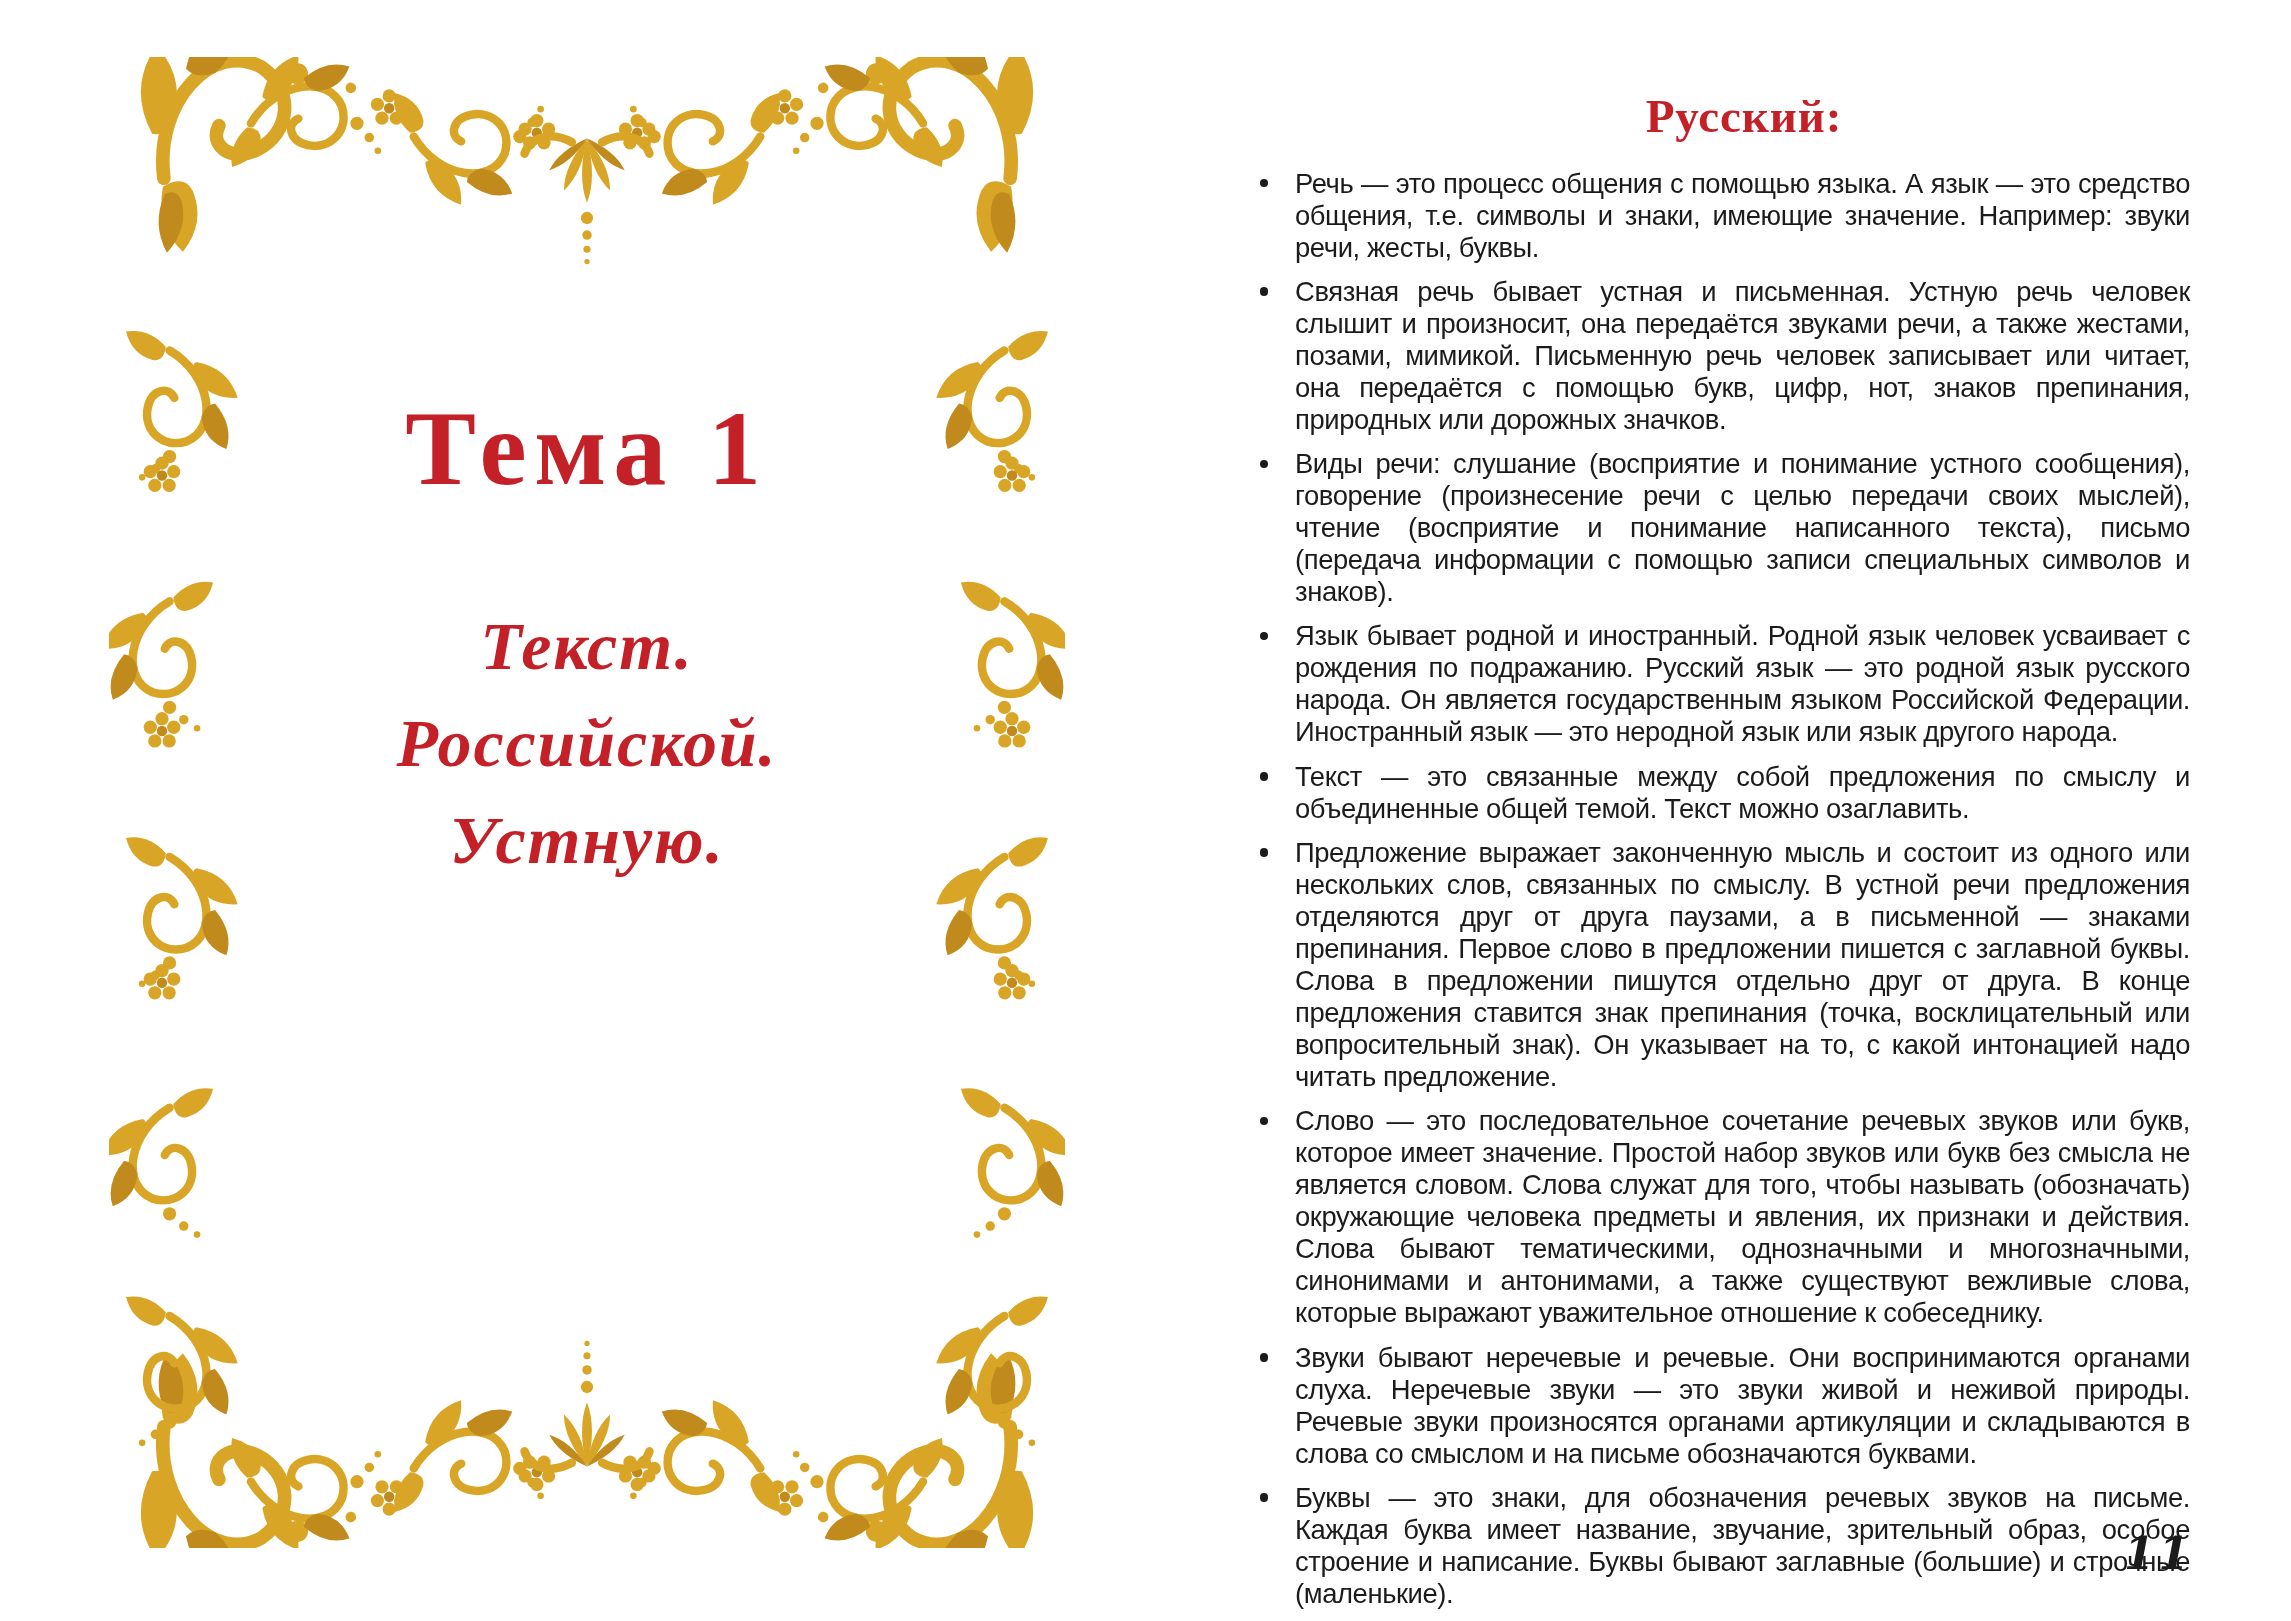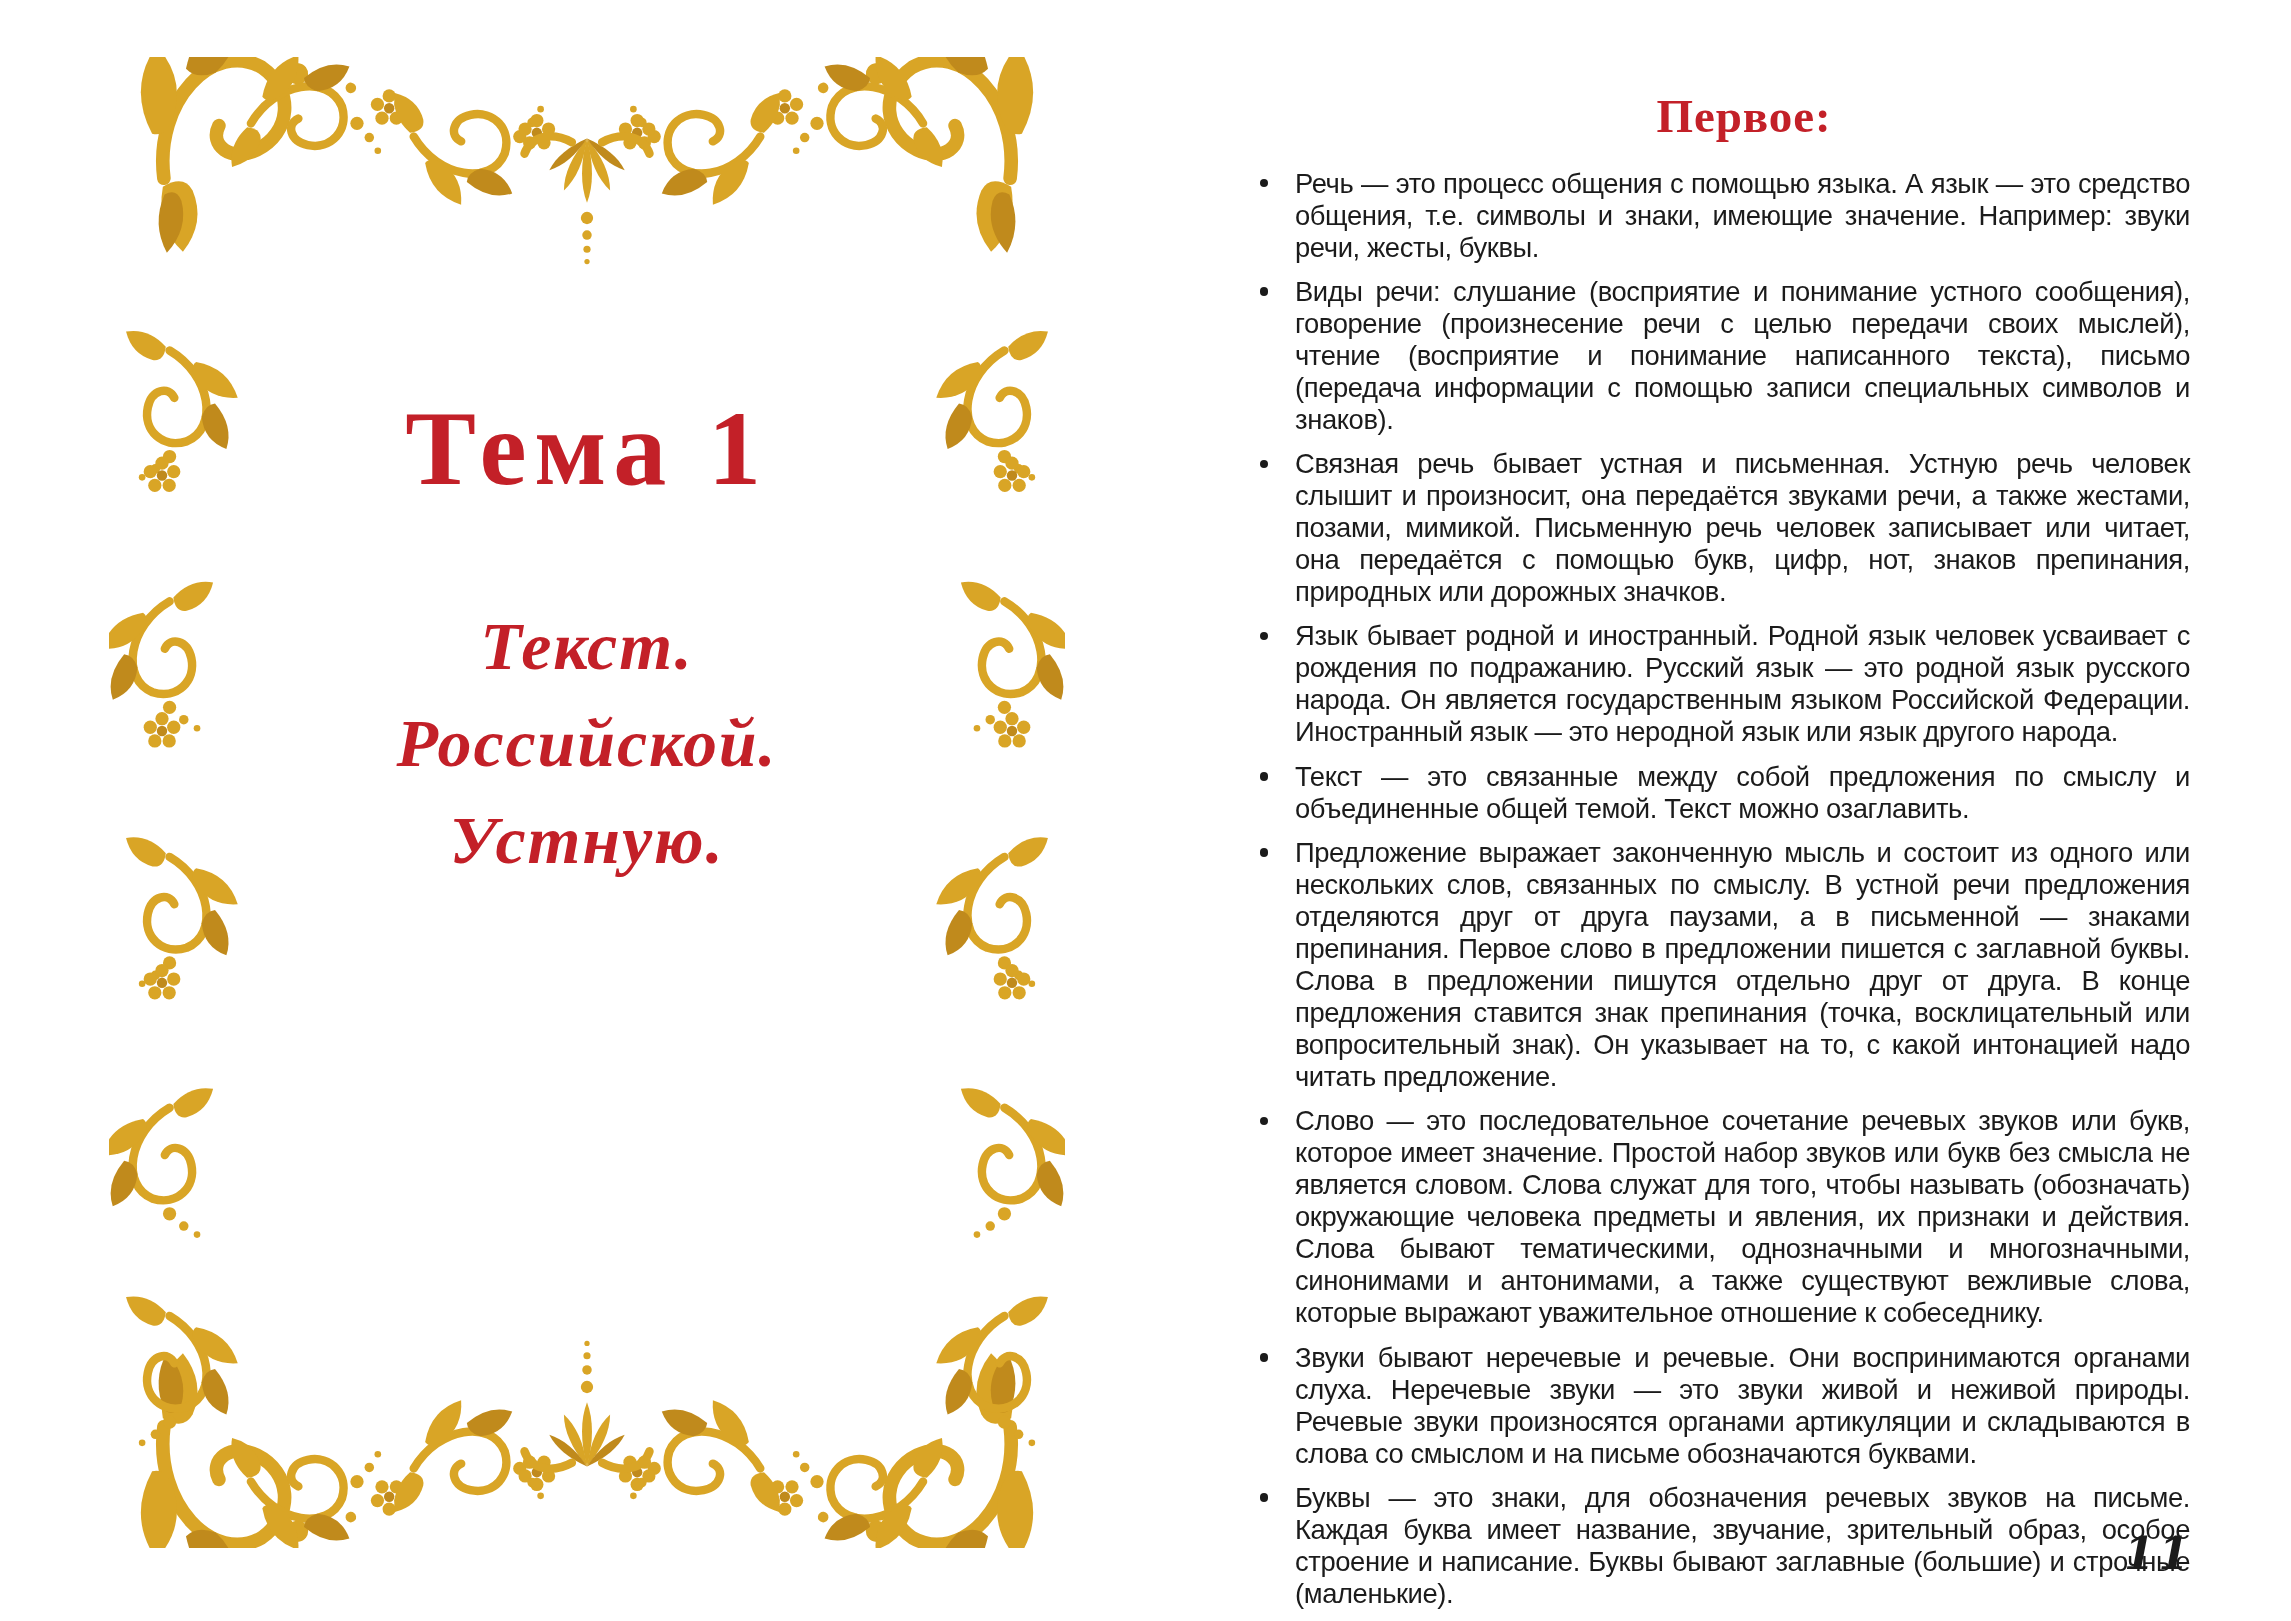--- a/index.html
+++ b/index.html
@@ -125,25 +125,25 @@
       <div class="theme-title">Тема 1</div>
       <div class="theme-subtitle">
         <div>Текст.</div>
         <div>Российской.</div>
         <div>Устную.</div>
       </div>
     </div>
   </div>
 
   <div class="right-page">
-    <h1 class="rules-heading">Первое:</h1>
+    <h1 class="rules-heading">Русский:</h1>
     <ul class="rules-list">
       <li>Речь — это процесс общения с помощью языка. А язык — это средство общения, т.е. символы и знаки, имеющие значение. Например: звуки речи, жесты, буквы.</li>
+      <li>Связная речь бывает устная и письменная. Устную речь человек слышит и произносит, она передаётся звуками речи, а также жестами, позами, мимикой. Письменную речь человек записывает или читает, она передаётся с помощью букв, цифр, нот, знаков препинания, природных или дорожных значков.</li>
       <li>Виды речи: слушание (восприятие и понимание устного сообщения), говорение (произнесение речи с целью передачи своих мыслей), чтение (восприятие и понимание написанного текста), письмо (передача информации с помощью записи специальных символов и знаков).</li>
-      <li>Связная речь бывает устная и письменная. Устную речь человек слышит и произносит, она передаётся звуками речи, а также жестами, позами, мимикой. Письменную речь человек записывает или читает, она передаётся с помощью букв, цифр, нот, знаков препинания, природных или дорожных значков.</li>
       <li>Язык бывает родной и иностранный. Родной язык человек усваивает с рождения по подражанию. Русский язык — это родной язык русского народа. Он является государственным языком Российской Федерации. Иностранный язык — это неродной язык или язык другого народа.</li>
       <li>Текст — это связанные между собой предложения по смыслу и объединенные общей темой. Текст можно озаглавить.</li>
       <li>Предложение выражает законченную мысль и состоит из одного или нескольких слов, связанных по смыслу. В устной речи предложения отделяются друг от друга паузами, а в письменной — знаками препинания. Первое слово в предложении пишется с заглавной буквы. Слова в предложении пишутся отдельно друг от друга. В конце предложения ставится знак препинания (точка, восклицательный или вопросительный знак). Он указывает на то, с какой интонацией надо читать предложение.</li>
       <li>Слово — это последовательное сочетание речевых звуков или букв, которое имеет значение. Простой набор звуков или букв без смысла не является словом. Слова служат для того, чтобы называть (обозначать) окружающие человека предметы и явления, их признаки и действия. Слова бывают тематическими, однозначными и многозначными, синонимами и антонимами, а также существуют вежливые слова, которые выражают уважительное отношение к собеседнику.</li>
       <li>Звуки бывают неречевые и речевые. Они воспринимаются органами слуха. Неречевые звуки — это звуки живой и неживой природы. Речевые звуки произносятся органами артикуляции и складываются в слова со смыслом и на письме обозначаются буквами.</li>
       <li>Буквы — это знаки, для обозначения речевых звуков на письме. Каждая буква имеет название, звучание, зрительный образ, особое строение и написание. Буквы бывают заглавные (большие) и строчные (маленькие).</li>
 
     </ul>
   </div>
 

